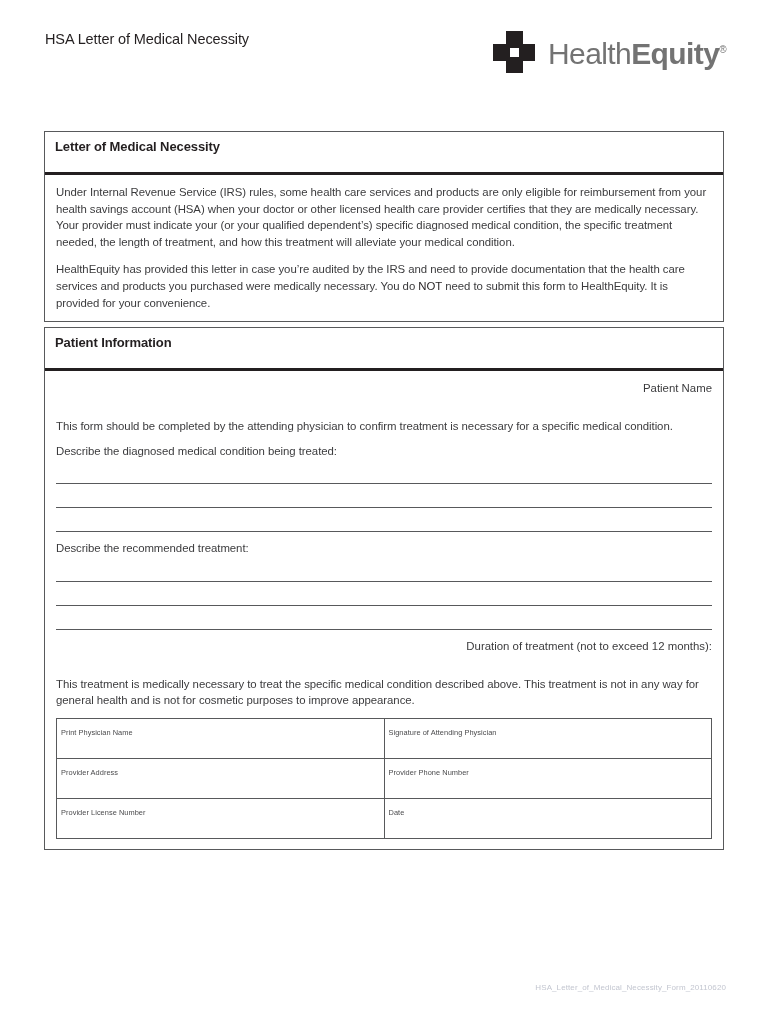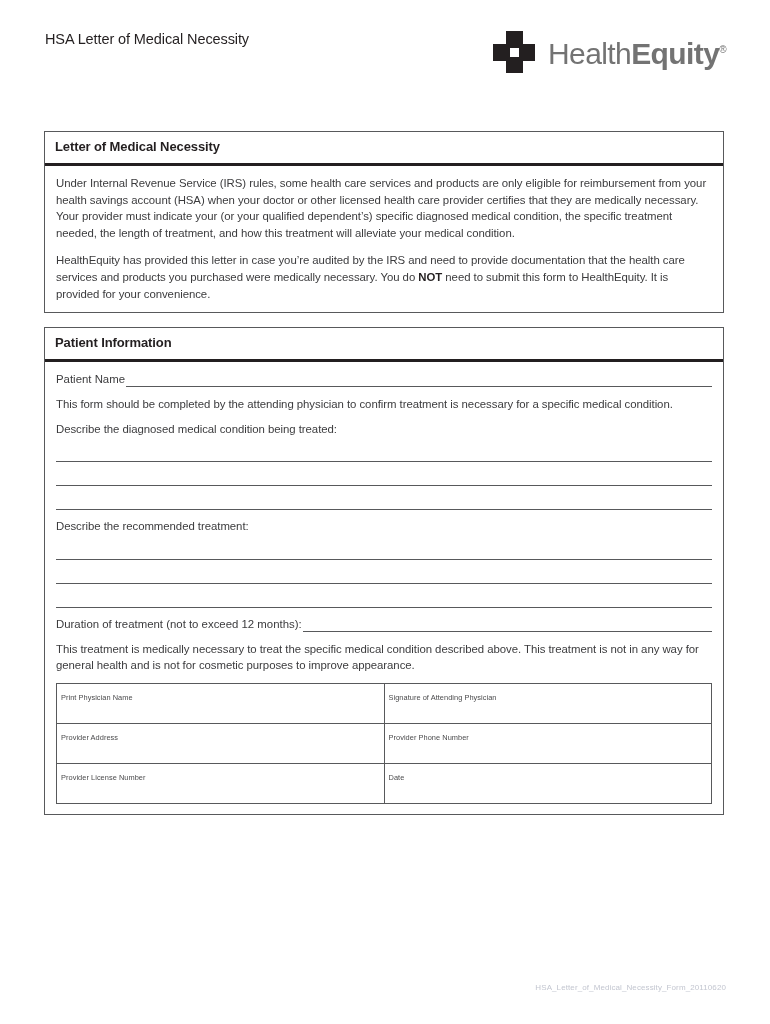--- a/index.html
+++ b/index.html
@@ -86,49 +86,50 @@
   .panel {
     position: absolute;
     left: 44px;
     width: 680px;
     border: 1px solid #58595b;
     box-sizing: border-box;
     background: #fff;
   }
   .panel-head {
     border-bottom: 3px solid #231f20;
-    padding: 7px 10px 9px 10px;
+    padding: 7px 10px 18px 10px;
     font-size: 13px;
     font-weight: bold;
     color: #231f20;
     letter-spacing: -0.1px;
   }
   .panel-body {
     padding: 9px 11px 10px 11px;
   }
 
   p.body-text {
     margin: 0 0 11px 0;
     font-size: 11.4px;
     line-height: 16.6px;
     color: #3b3b3d;
     letter-spacing: -0.05px;
   }
   p.body-text:last-child { margin-bottom: 0; }
-  p.body-text b { font-weight: bold; color: #231f20; }
+  p.body-text b { font-weight: normal; color: #231f20; }
 
   
   .field-row {
     font-size: 11.4px;
     line-height: 16px;
     color: #3b3b3d;
     white-space: nowrap;
     display: flex;
     align-items: flex-end;
     margin-bottom: 9px;
+    flex-direction: column;
   }
   .field-row .field-label { flex: none; }
   .field-row .field-rule {
     flex: 1 1 auto;
     border-bottom: 1px solid #58595b;
     height: 12px;
     margin-left: 1px;
   }
 
   .prompt {

